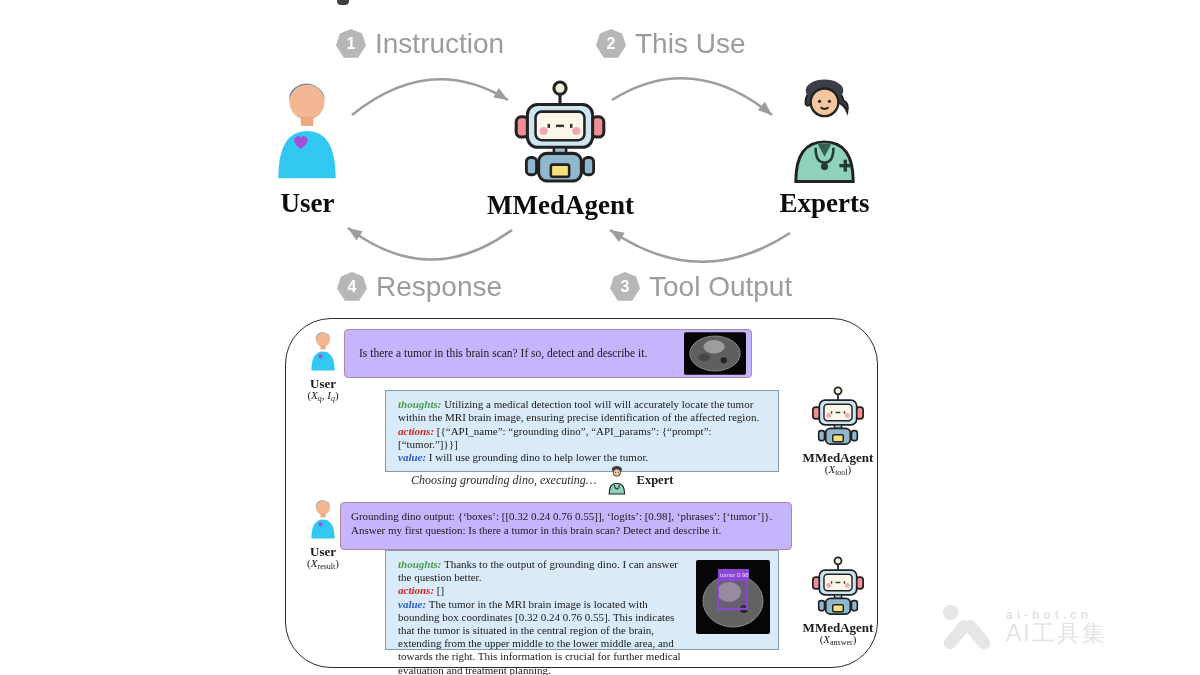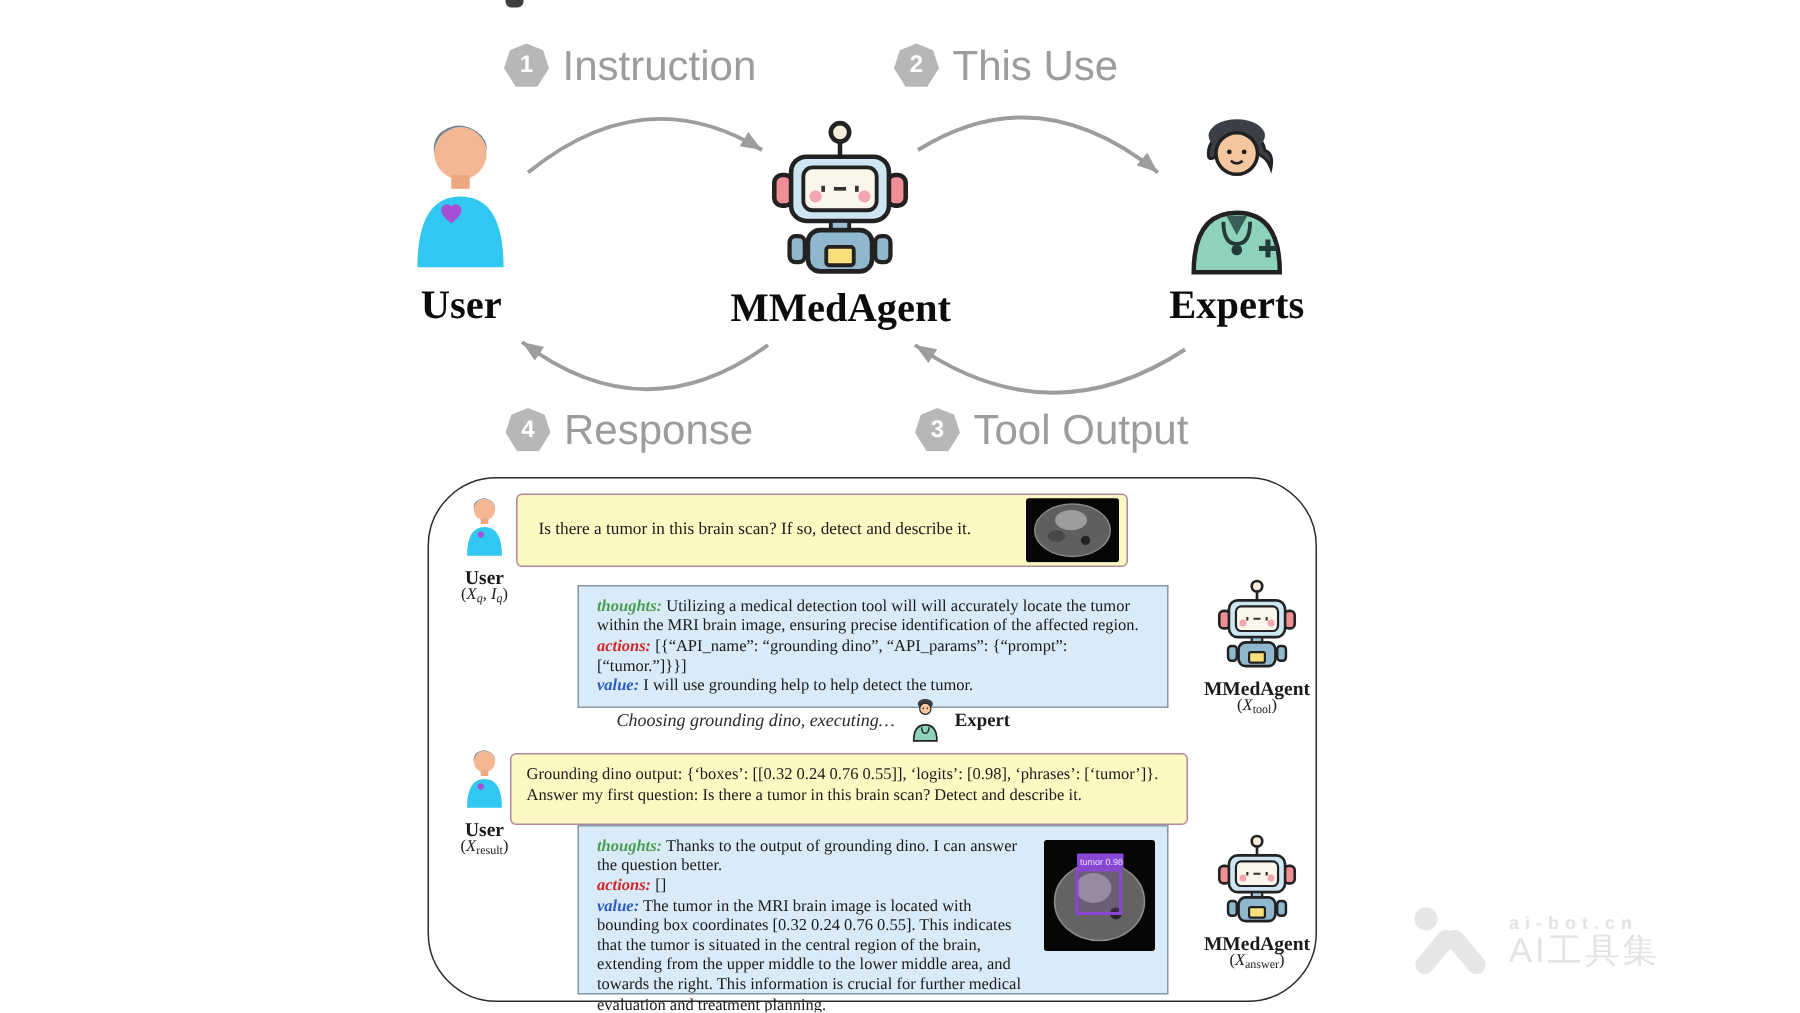--- a/index.html
+++ b/index.html
@@ -23,33 +23,33 @@
   .panel{position:absolute;left:285px;top:318px;width:593px;height:350px;
          border:1.6px solid #2b2b2b;border-radius:46px;background:#fff;box-sizing:border-box;}
   .side-actor{position:absolute;width:62px;text-align:center;line-height:1.05;}
   .side-actor .nm{font-weight:700;font-size:13px;}
   .side-actor .sb{font-size:11px;}
   .mvar{font-style:italic;}
   sub.s{font-size:8px;vertical-align:-2px;}
   sub.s.it{font-style:italic;}
 
   .bubble{position:absolute;box-sizing:border-box;font-size:11px;line-height:13.3px;}
-  .bubble.pink{background:#fef9c3;border:1.5px solid #b2879f;border-radius:4px;}
+  .bubble.pink{background:#c4b5fd;border:1.5px solid #b2879f;border-radius:4px;}
   .bubble.blue{background:#d9eaf8;border:1.5px solid #8898a5;border-radius:0;}
   .kw{font-style:italic;font-weight:700;}
   .kw.t{color:#4a9e4f;}
   .kw.a{color:#d22525;}
   .kw.v{color:#2b5cc5;}
 
   .b1{left:58px;top:10px;width:408px;height:49px;display:flex;align-items:center;
       gap:8px;padding:3px 5px 3px 14px;font-size:11.5px;}
   .b1 .txt{flex:1;}
   .b2{left:99px;top:71px;width:394px;min-height:68px;padding:7px 12px;}
   .b3{left:54px;top:183px;width:452px;height:48px;padding:6px 10px;line-height:14px;}
-  .b4{left:99px;top:231px;width:394px;height:113px;display:flex;gap:6px;padding:7px 8px 7px 12px;}
+  .b4{left:99px;top:231px;width:394px;height:100px;display:flex;gap:6px;padding:7px 8px 7px 12px;}
   .b4 .txt{flex:1;line-height:13.2px;}
 
   .expert-row{position:absolute;left:125px;top:146px;display:flex;align-items:center;gap:7px;}
   .expert-row .status{font-style:italic;font-size:12px;color:#2b2b2b;}
   .expert-row .elabel{font-weight:700;font-size:12.5px;}
 
   
   .watermark{position:absolute;left:938px;top:602px;display:flex;align-items:center;gap:10px;}
   .wm-text{font-family:"Liberation Sans",sans-serif;color:#e3e3e3;line-height:1.05;}
   .wm-text .l1{font-weight:700;font-size:12px;letter-spacing:4px;}
@@ -161,21 +161,21 @@
         <ellipse cx="32" cy="22" rx="26" ry="18" fill="none" stroke="#8a8a8a" stroke-width="1"></ellipse>
         <ellipse cx="31" cy="15" rx="11" ry="7" fill="#9d9d9d"></ellipse>
         <ellipse cx="21" cy="26" rx="6" ry="4" fill="#474747"></ellipse>
         <circle cx="41" cy="29" r="3.2" fill="#222"></circle>
       </svg>
     </div>
 
     <div class="bubble blue b2">
       <span class="kw t">thoughts:</span><span> Utilizing a medical detection tool will will accurately locate the tumor within the MRI brain image, ensuring precise identification of the affected region.</span><br>
       <span class="kw a">actions:</span><span> [{“API_name”: “grounding dino”, “API_params”: {“prompt”: [“tumor.”]}}]</span><br>
-      <span class="kw v">value:</span><span> I will use grounding help to help detect the tumor.</span>
+      <span class="kw v">value:</span><span> I will use grounding dino to help lower the tumor.</span>
     </div>
 
     <div class="side-actor" style="left:512px;top:66px;width:80px;">
       <svg width="54" height="62" viewBox="0 0 90 106">
         <line x1="45" y1="15" x2="45" y2="27" stroke="#222" stroke-width="3"></line>
         <circle cx="45" cy="10" r="6" fill="#f6edd8" stroke="#222" stroke-width="3"></circle>
         <rect x="2" y="38" width="12" height="20" rx="5" fill="#ef8f95" stroke="#222" stroke-width="3"></rect>
         <rect x="76" y="38" width="12" height="20" rx="5" fill="#ef8f95" stroke="#222" stroke-width="3"></rect>
         <rect x="13" y="26" width="64" height="42" rx="10" fill="#cde6f2" stroke="#222" stroke-width="3"></rect>
         <rect x="21" y="33" width="48" height="28" rx="6" fill="#fbf6ea" stroke="#222" stroke-width="2.5"></rect>

